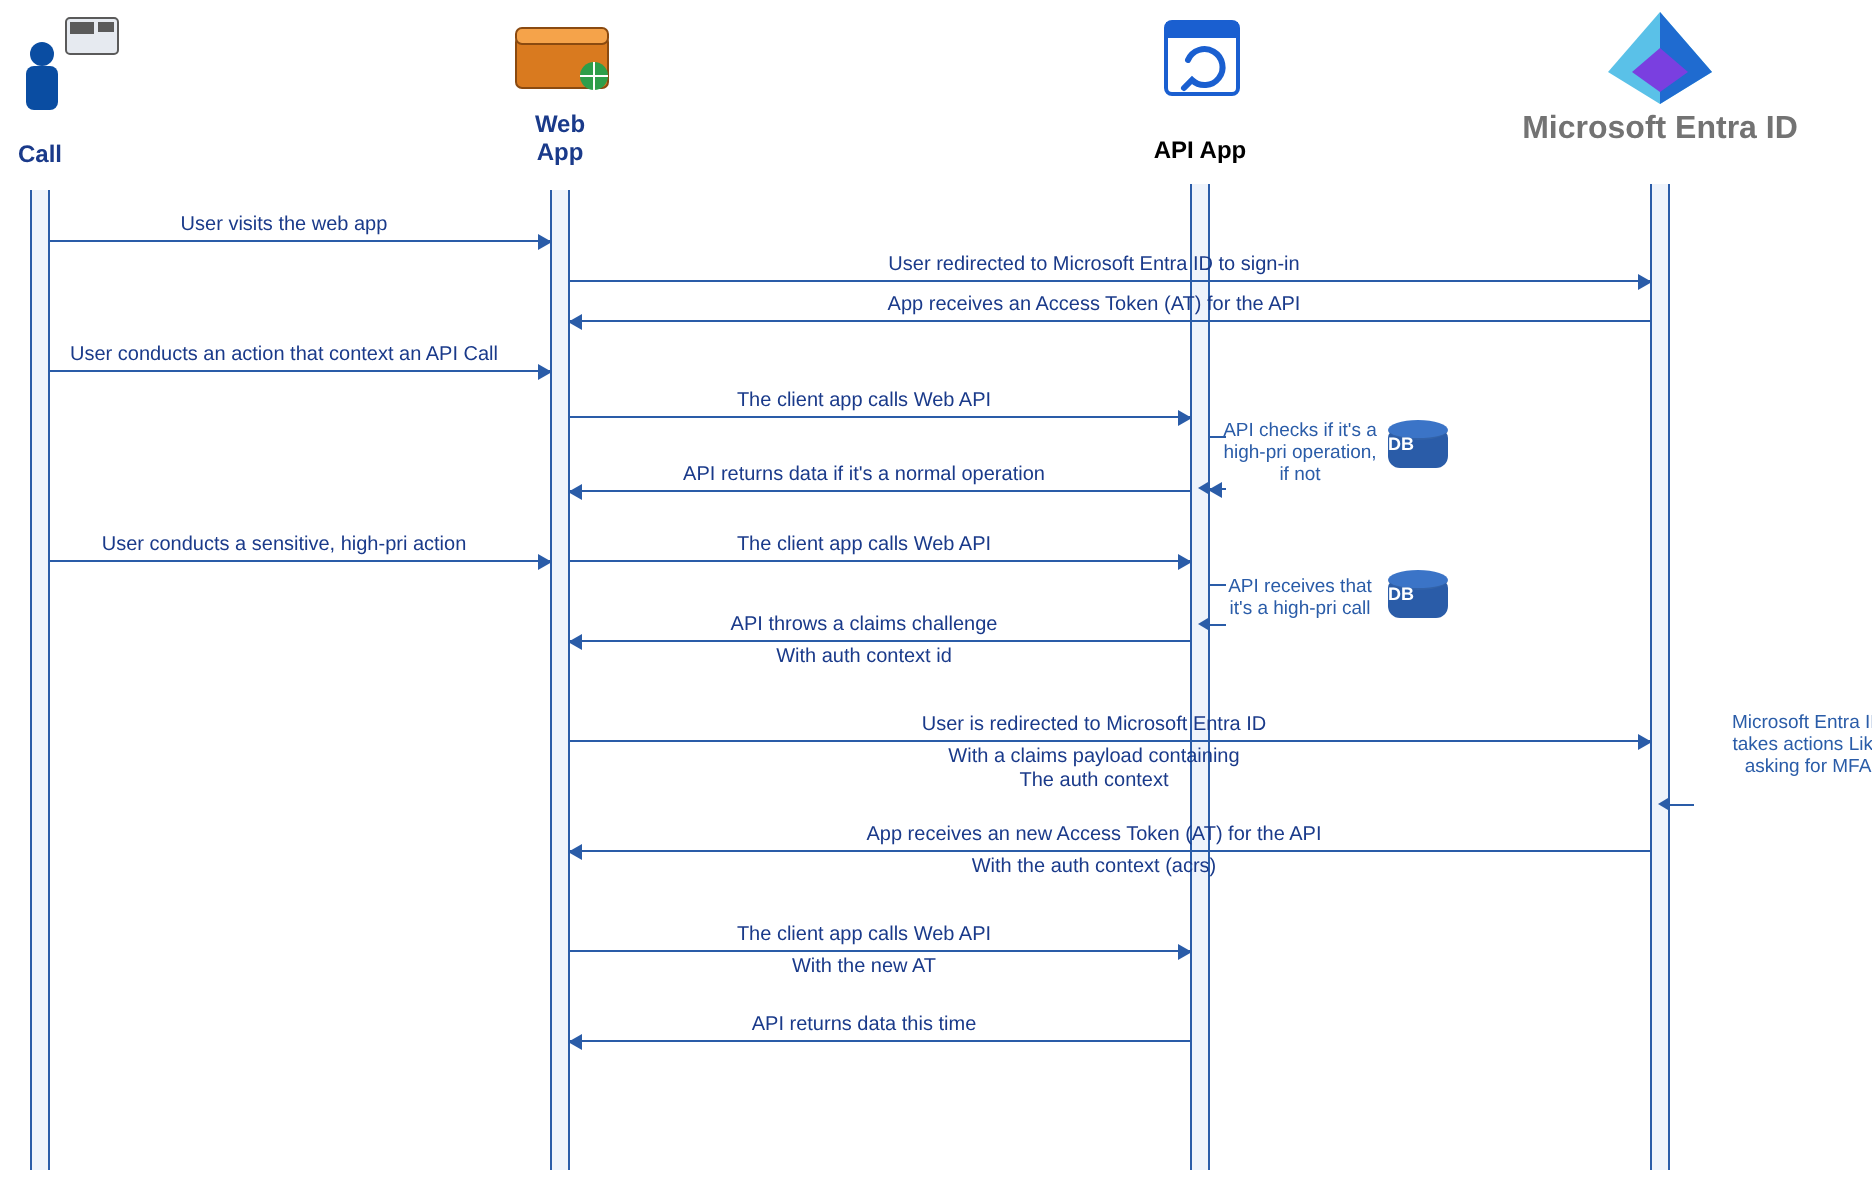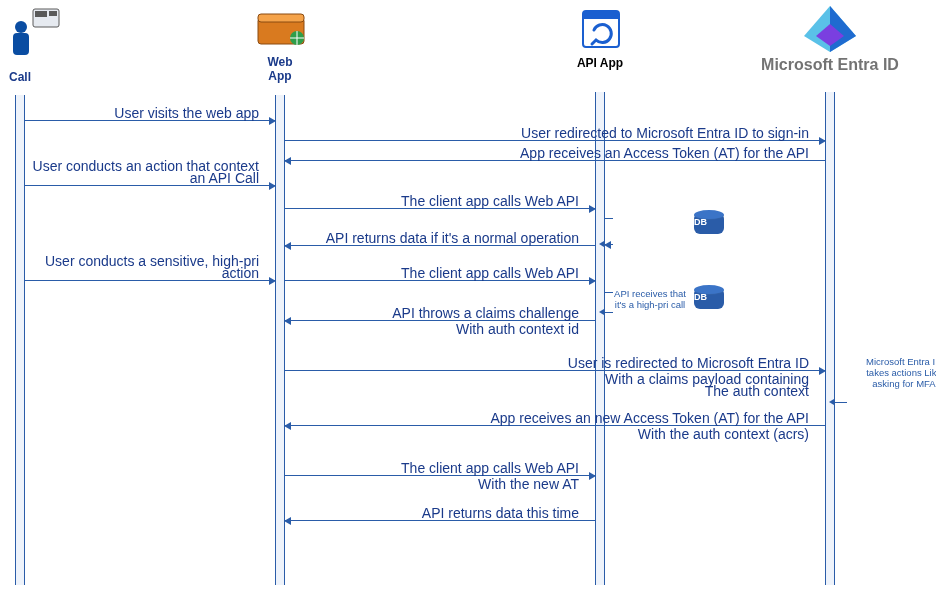--- a/index.html
+++ b/index.html
@@ -24,22 +24,22 @@
   }
   .msg {
     position: absolute;
     height: 0;
     border-top: 1.5px solid #2a5ca8;
   }
   .msg .label {
     position: absolute;
     left: 0; right: 16px;
     bottom: 2px;
-    text-align: right;
-    font-size: 14px;
+    text-align: center;
+    font-size: 10px;
     color: #1a3a8a;
     line-height: 12px;
   }
   .msg .label.below { bottom: auto; top: 2px; }
   .arrow-r::after, .arrow-l::before {
     content: "";
     position: absolute;
     width: 0; height: 0;
     border-top: 4px solid transparent;
     border-bottom: 4px solid transparent;
@@ -108,21 +108,21 @@
   </div>
   <div class="lane-head" style="left:260px; top:55px; width:40px;"><span>Web App</span></div>
 
   <div class="icon-api" style="position:absolute; left:580px; top:8px;">
     <svg width="42" height="42" viewBox="0 0 42 42">
       <rect x="3" y="3" width="36" height="36" rx="3" fill="#fff" stroke="#1a5fd0" stroke-width="2"></rect>
       <rect x="3" y="3" width="36" height="8" fill="#1a5fd0"></rect>
       <path d="M14 22 a9 9 0 1 1 2 10 l-4 4" fill="none" stroke="#1a5fd0" stroke-width="3" stroke-linecap="round"></path>
     </svg>
   </div>
-  <div class="lane-head" style="left:575px; top:56px; width:50px; color:#000;"><span>API App</span></div>
+  <div class="lane-head" style="left:575px; top:68px; width:50px; color:#000;"><span>API App</span></div>
 
   <div class="icon-entra" style="position:absolute; left:800px; top:2px;">
     <svg width="60" height="54" viewBox="0 0 60 54">
       <polygon points="30,4 56,34 30,50 4,34" fill="#5ac1e8"></polygon>
       <polygon points="30,4 56,34 30,50" fill="#1f6bd0"></polygon>
       <polygon points="30,22 44,34 30,44 16,34" fill="#7a3fe0"></polygon>
     </svg>
   </div>
   <div class="lane-head entra" style="left:760px; top:56px; width:140px;"><span>Microsoft Entra ID</span></div>
 
@@ -168,20 +168,21 @@
     <div class="label below"><span>With the auth context (acrs)</span></div>
   </div>
   <div class="msg arrow-r" style="left:285px; width:310px; top:475px;">
     <div class="label"><span>The client app calls Web API</span></div>
     <div class="label below"><span>With the new AT</span></div>
   </div>
   <div class="msg arrow-l" style="left:285px; width:310px; top:520px;">
       <div class="label"><span>API returns data this time</span></div>
     </div>
 
+  <div class="side-note" style="left:610px; top:210px; width:80px;"><span>API checks if it's a high-pri operation, if not</span></div>
   <div class="db-icon" style="left:694px; top:210px;">
     <div class="cyl"></div>
       <div class="cap"></div>
       <div class="txt"><span>DB</span></div>
   </div>
   <div class="side-conn" style="left:605px; top:218px; width:8px;"></div>
   <div class="side-conn arrow-l" style="left:605px; top:244px; width:8px; border-top:1.2px solid #2a5ca8;">
     <span style="position:absolute; left:-6px; top:-4px; border-top:3px solid transparent; border-bottom:3px solid transparent; border-right:5px solid #2a5ca8;"></span>
   </div>
 

